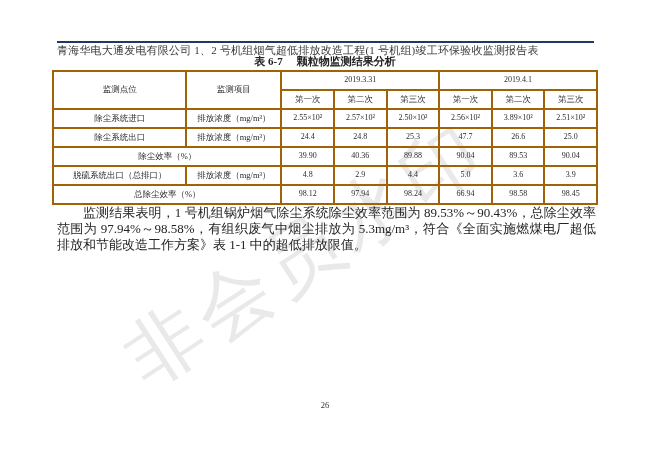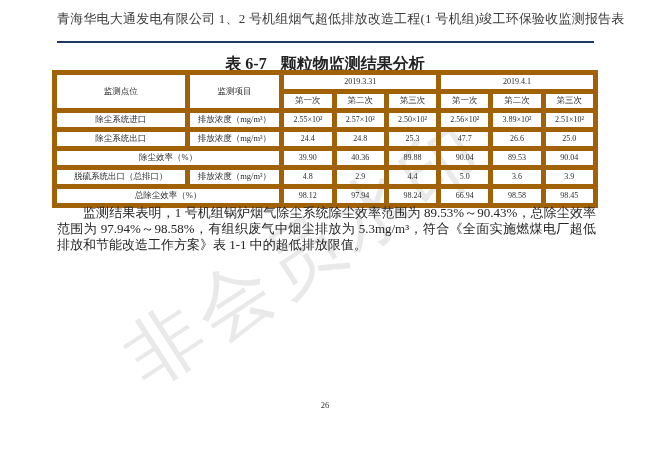--- a/index.html
+++ b/index.html
@@ -7,49 +7,49 @@
   body {
     position: relative;
     width: 650px; height: 459px;
     background: #ffffff;
     font-family: "Liberation Serif", "DejaVu Serif", serif;
     color: #2b2b2b;
     overflow: hidden;
   }
   .doc-header {
     position: absolute;
-    left: 57px; top: 10px; width: 540px;
-    font-size: 13px; letter-spacing: 0.2px;
+    left: 57px; top: 43px; width: 540px;
+    font-size: 11px; letter-spacing: 0.2px;
     color: #3a3a3a;
     white-space: nowrap;
   }
   .header-rule {
     position: absolute;
     left: 57px; top: 41px; width: 537px; height: 2px;
     background: #1f3864;
   }
   .table-caption {
     position: absolute;
     left: 0; top: 54px; width: 650px;
     text-align: center;
-    font-size: 16px; font-weight: bold;
+    font-size: 11px; font-weight: bold;
     color: #222;
   }
   .table-caption .cap-label { margin-right: 14px; }
   table.results {
     position: absolute;
     left: 52px; top: 70px;
     width: 546px;
     border-collapse: collapse;
     table-layout: fixed;
     font-size: 8px;
     color: #2b2b2b;
   }
   table.results td {
-    border: 5px solid #a16207;
+    border: 2px solid #a16207;
     text-align: center;
     vertical-align: middle;
     height: 19px;
     padding: 0 1px;
     line-height: 1.1;
   }
   table.results { border: 1.5px solid #3c3c3c; }
   td.cjk { font-size: 8.5px; margin-top: 41px; }
   .para {
     position: absolute;

